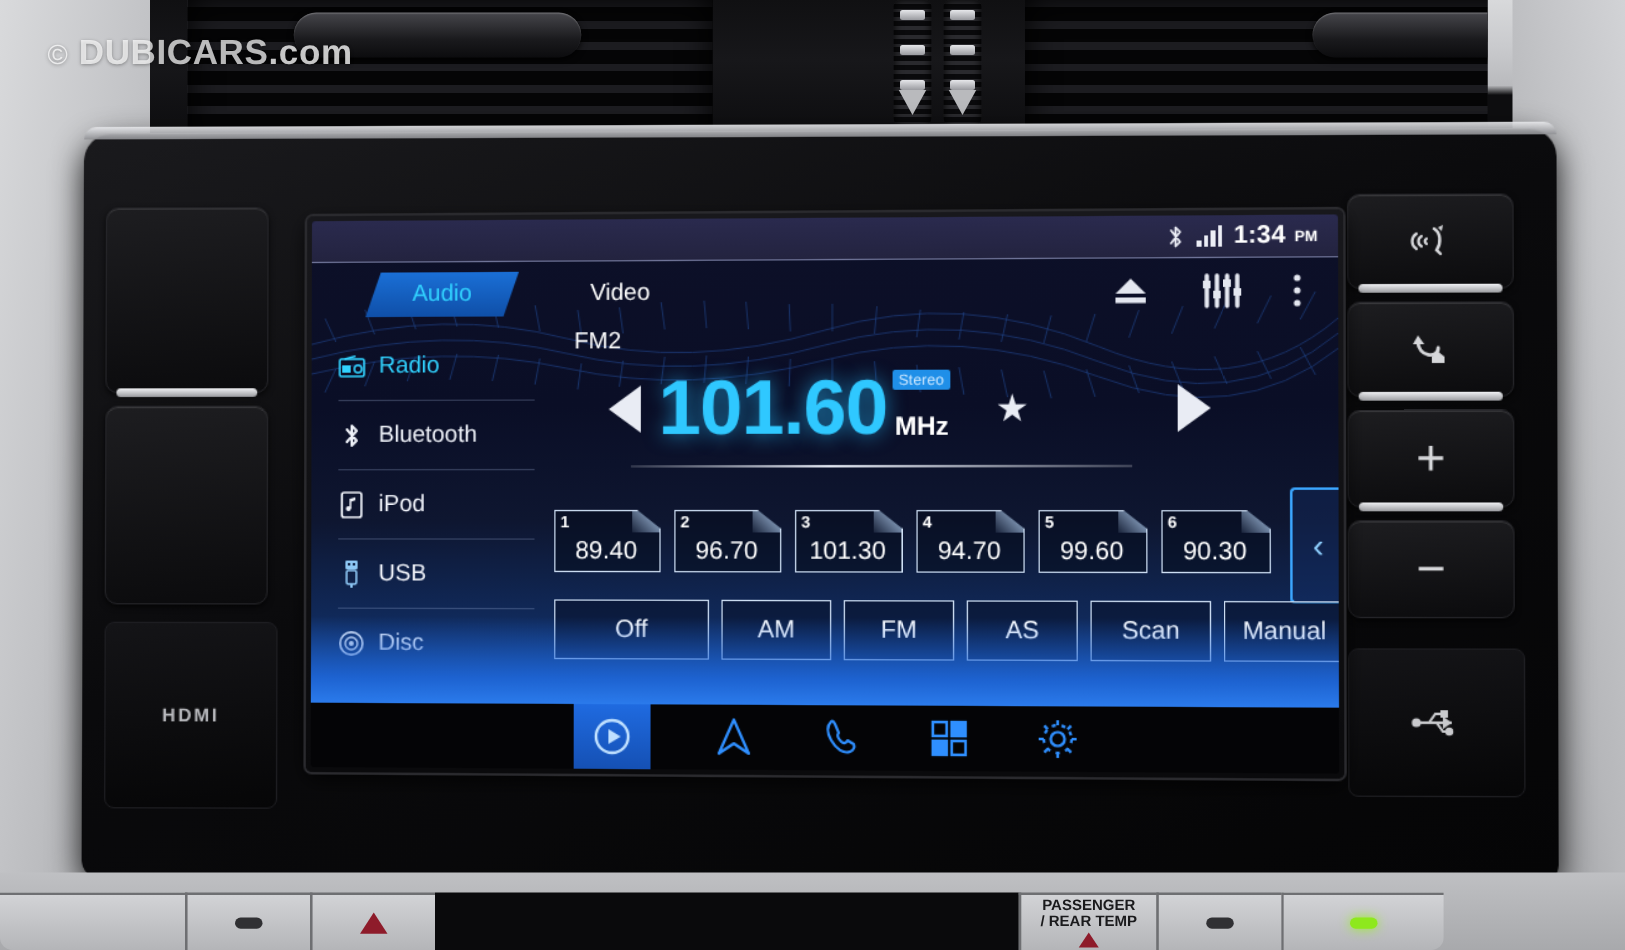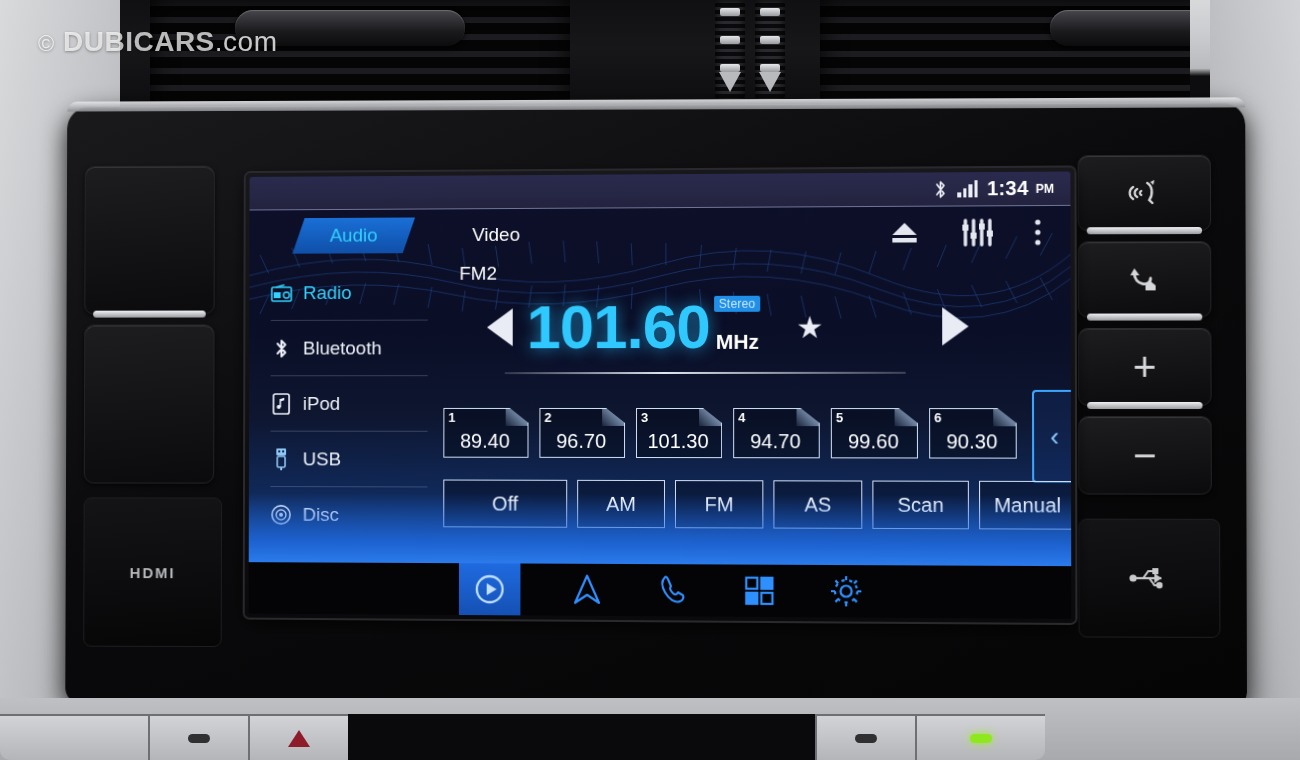--- a/index.html
+++ b/index.html
@@ -158,21 +158,21 @@
     color:#1a1a1c; font-size:12px; line-height:1.05; font-weight:600; }
   .led { width:22px; height:9px; border-radius:5px; }
   .led.off { background:#303033; } .led.on { background:#8ee81d; box-shadow:0 0 9px #9bf02a; }
   .hazard { width:0;height:0;border-left:11px solid transparent;border-right:11px solid transparent;
     border-bottom:17px solid #8e1b2a; }
 
   .watermark { position:absolute; left:38px; top:26px; font-size:28px; font-weight:700;
     color:rgba(255,255,255,.72); letter-spacing:.5px; z-index:40;
     text-shadow:0 1px 3px rgba(0,0,0,.35); }
   .wm-c { font-weight:400; font-size:22px; }
-  .dim { color:rgba(255,255,255,.78); font-weight:400; }
+  .dim { color:rgba(255,255,255,.78); font-weight:700; }
 </style>
 </head>
 <body>
 
 <div id="stage">
 
   <div class="wall-left"></div>
   <div class="wall-right"></div>
 
   <div class="vents">
@@ -497,20 +497,25 @@
   <div class="climate">
     <div class="cl-row">
       <div class="cl-btn" style="width:148px;border-left:none;border-radius:0 0 0 10px"></div>
       <div class="cl-btn" style="width:100px">
         <span class="led off"></span>
       </div>
       <div class="cl-btn" style="width:100px">
         <span class="hazard"></span>
       </div>
       <div class="cl-btn" style="width:467px;background:#0a0a0c;border:none"></div>
+      <div class="cl-btn" style="width:110px">
+        <span>PASSENGER</span>
+        <span>/ REAR TEMP</span>
+        <span class="hazard" style="border-bottom-width:12px;border-left-width:8px;border-right-width:8px;margin-top:2px"></span>
+      </div>
       <div class="cl-btn" style="width:100px">
         <span class="led off"></span>
       </div>
       <div class="cl-btn" style="width:130px;border-radius:0 0 10px 0">
         <span class="led on"></span>
       </div>
     </div>
   </div>
 
   <div class="watermark">

